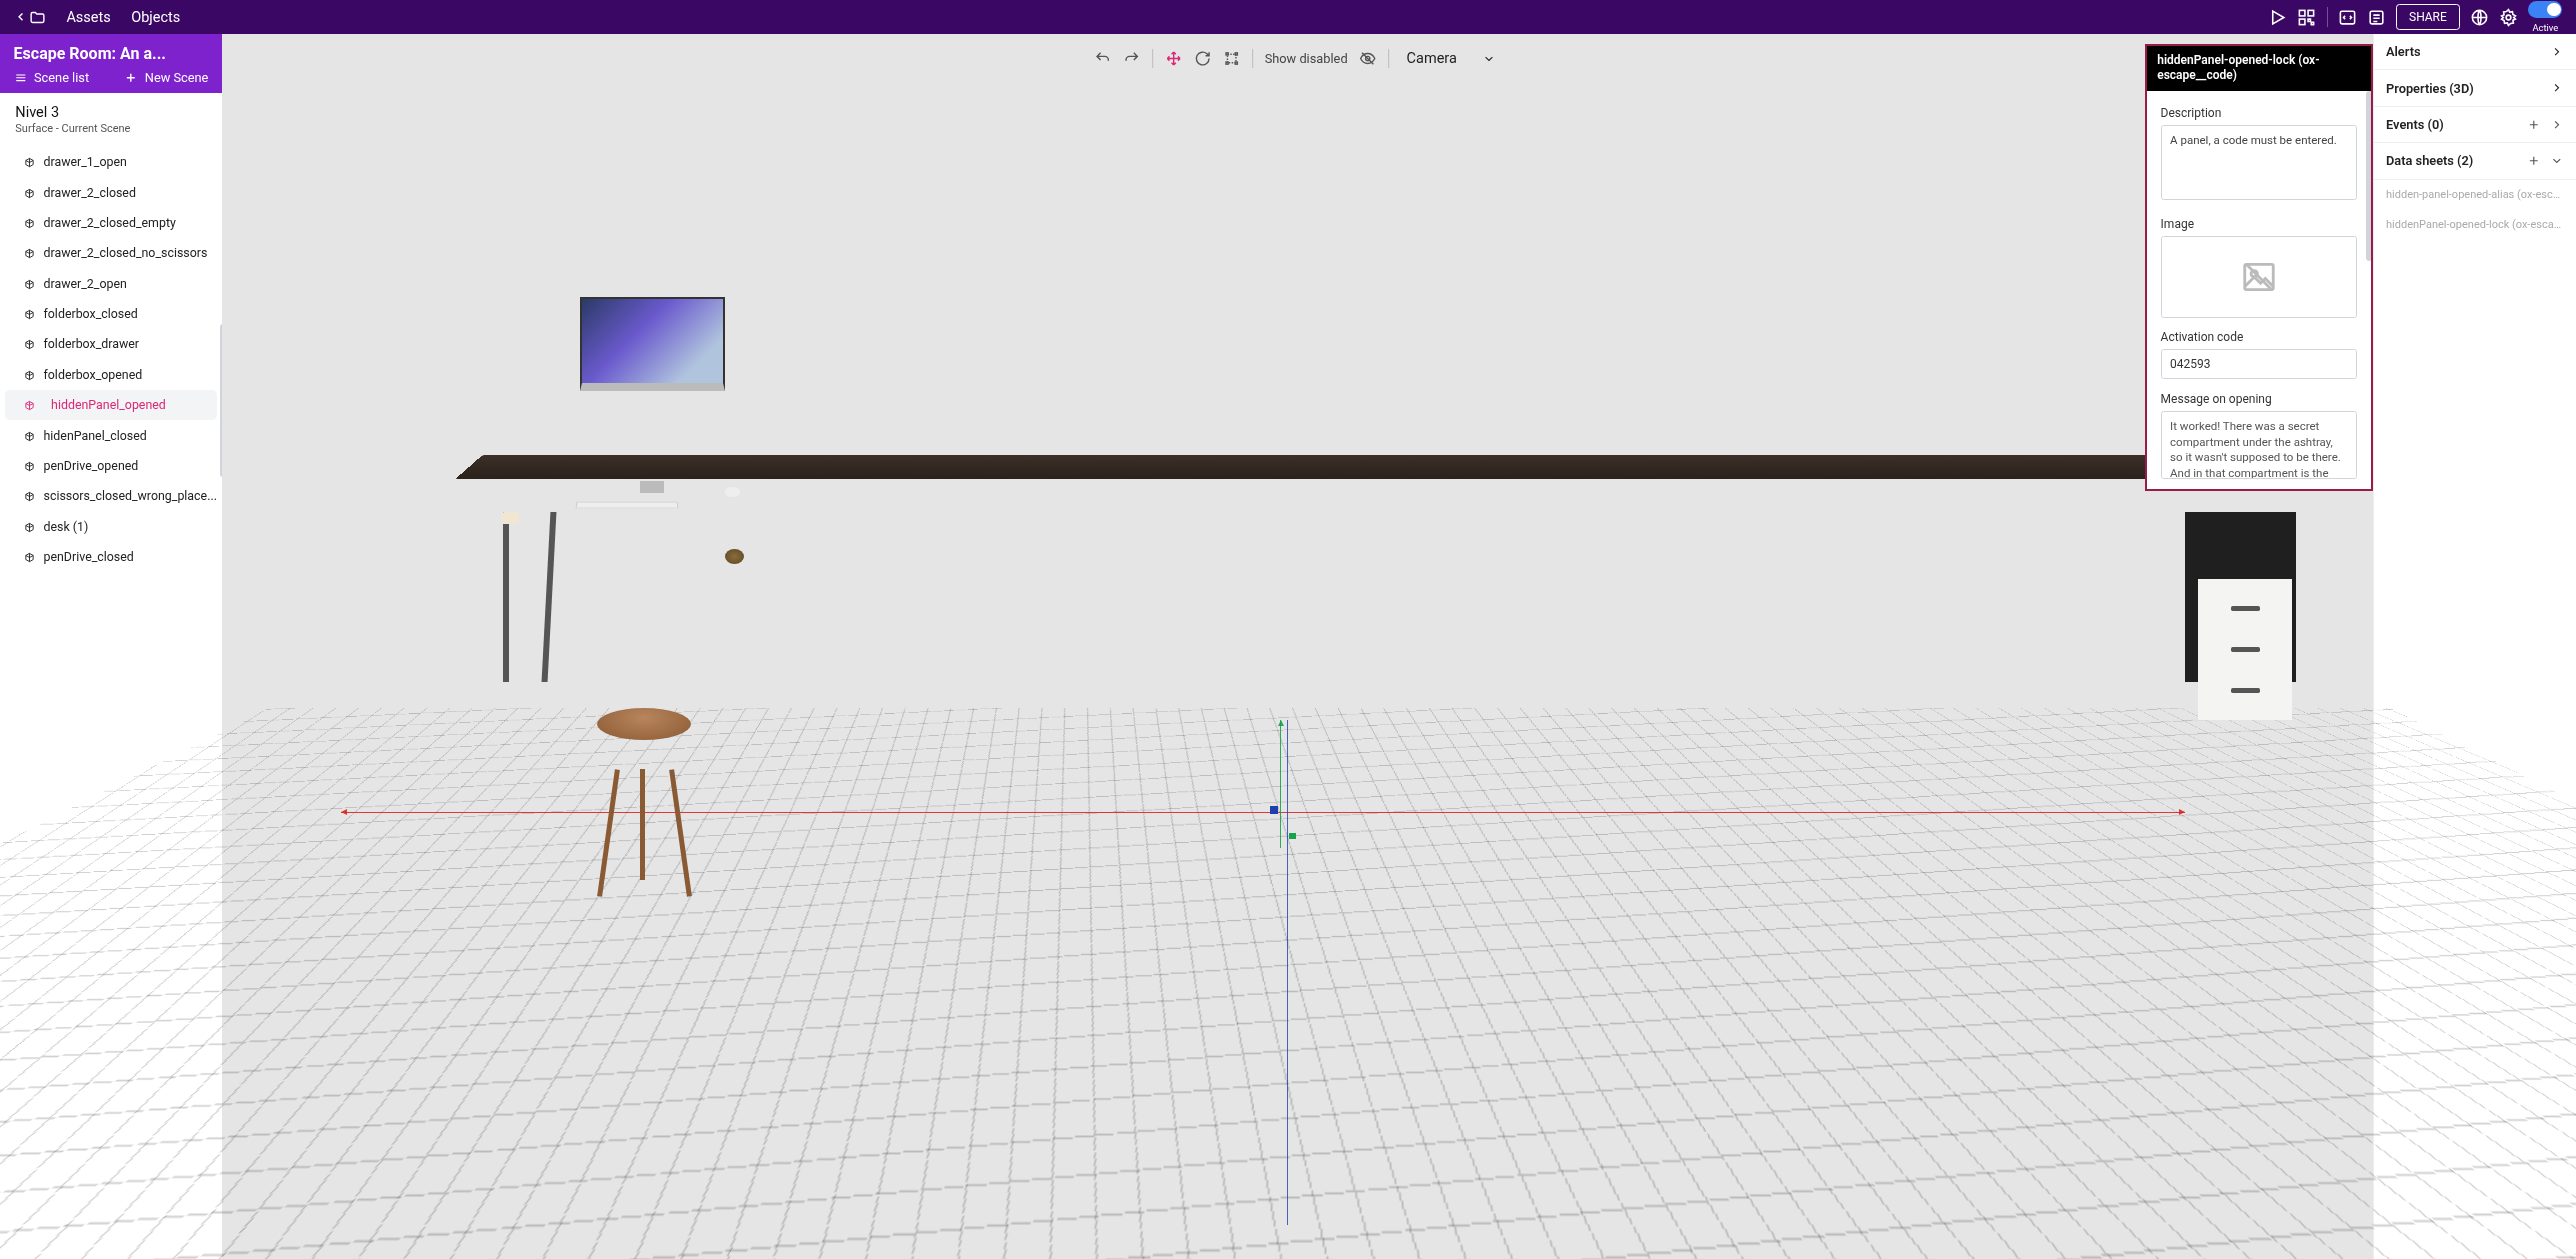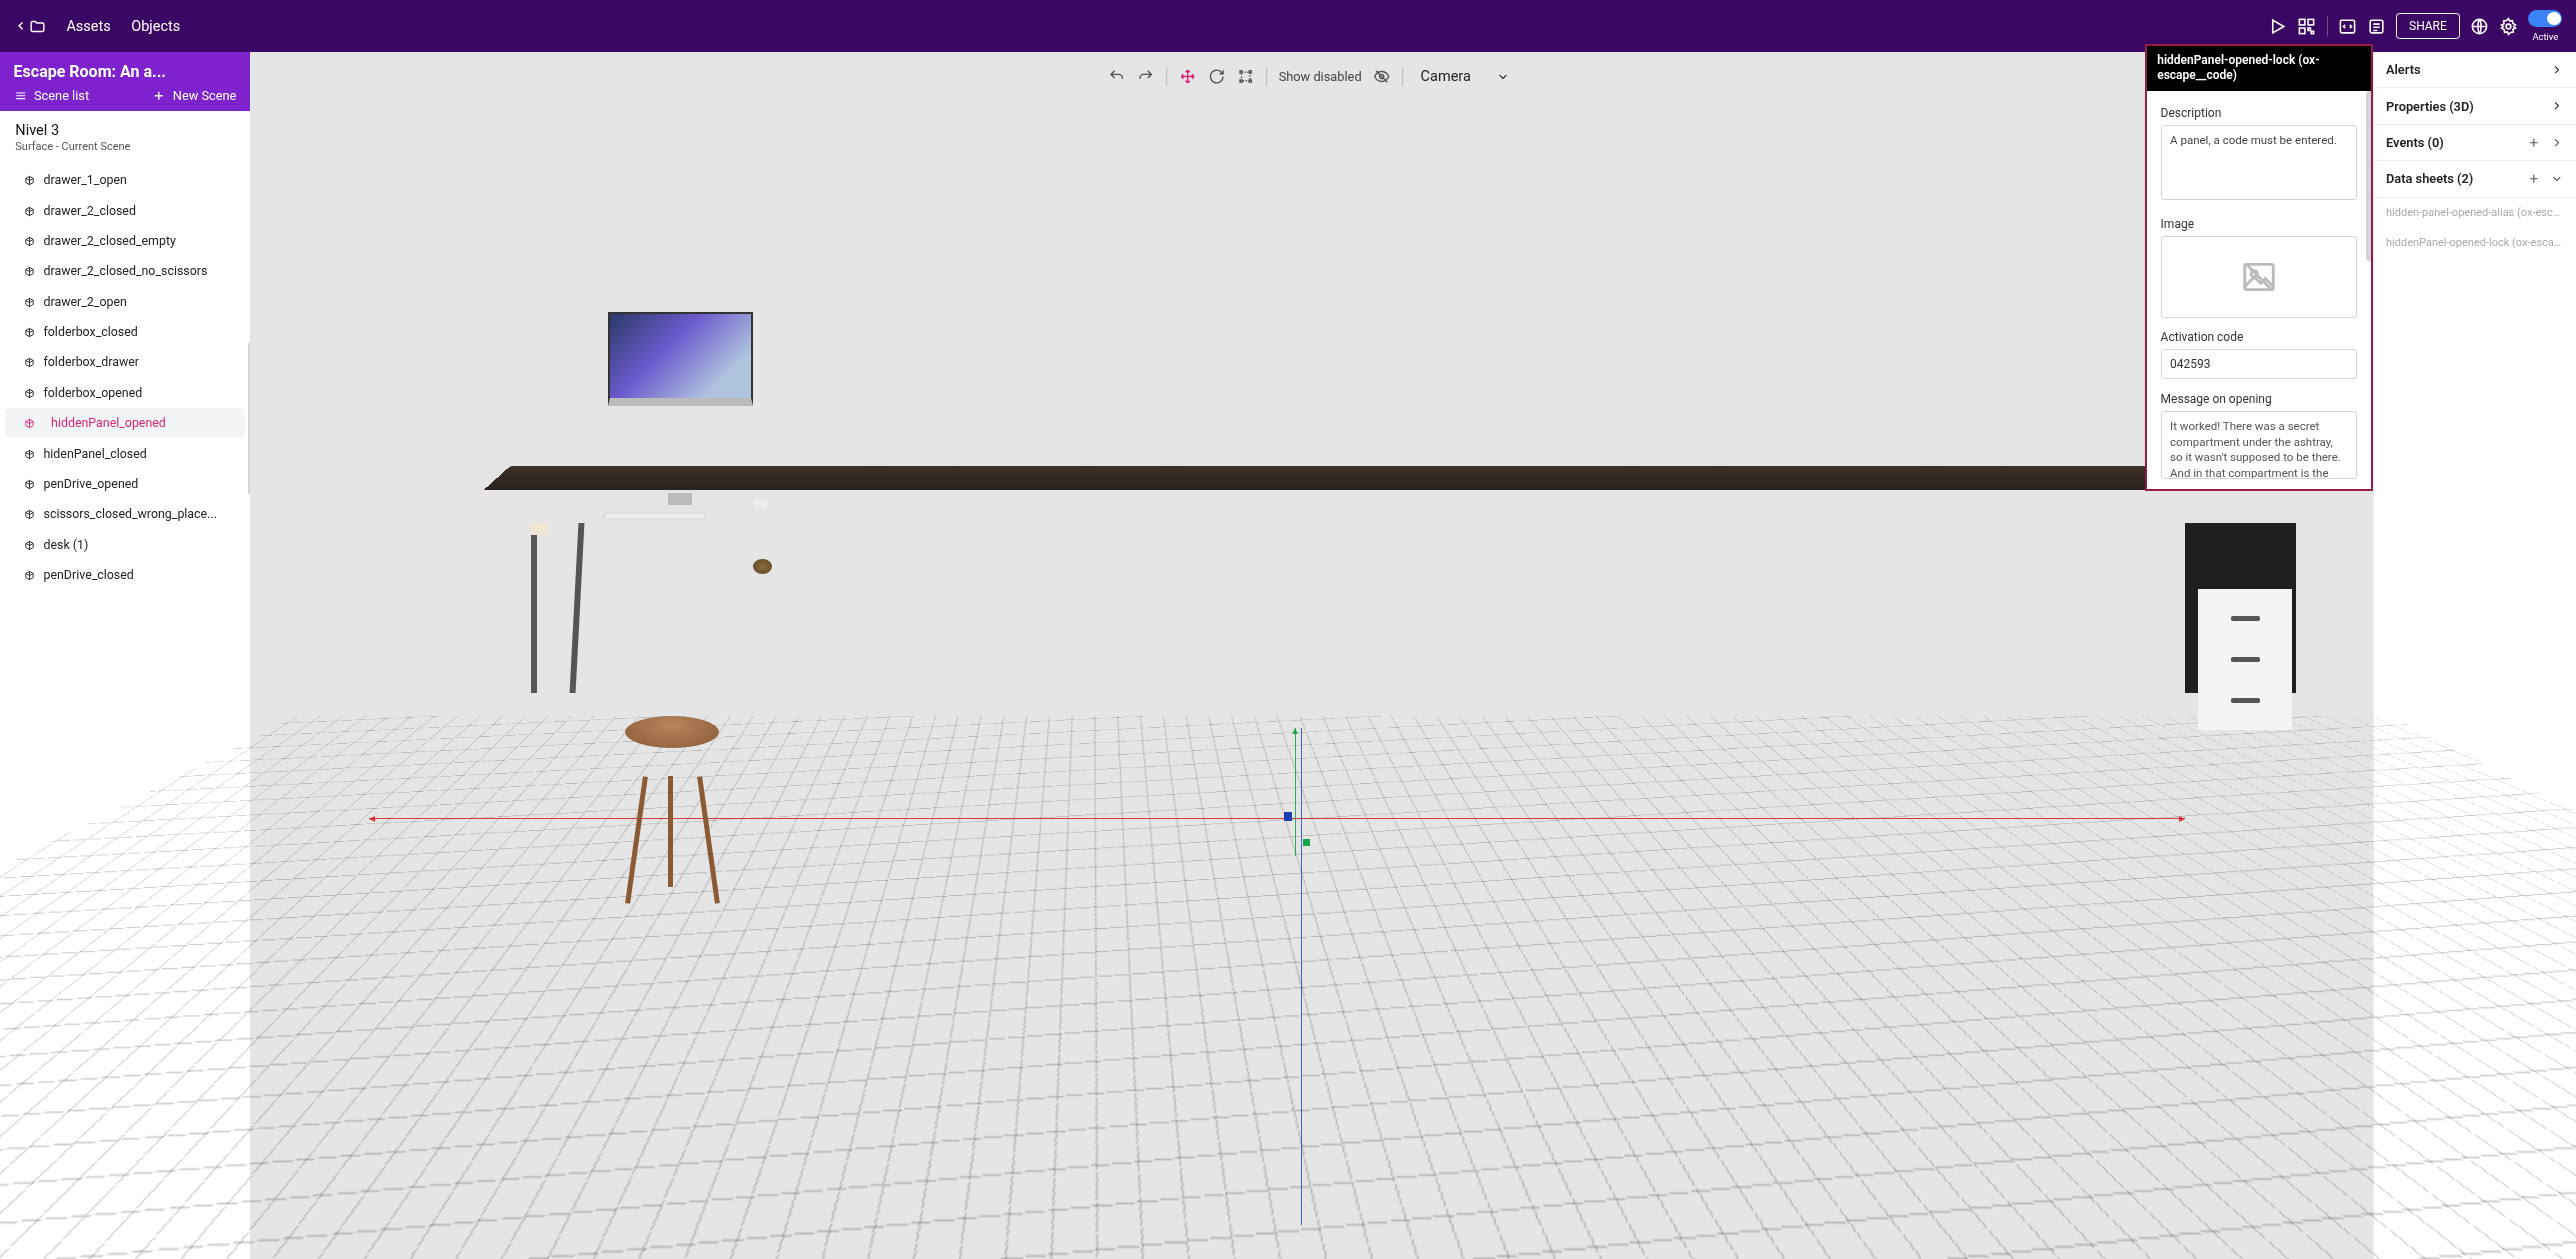--- a/index.html
+++ b/index.html
@@ -1,37 +1,37 @@
 <!DOCTYPE html>
 <html style="font-size:13.6px"><head>
 <meta charset="utf-8">
 <style>
 * { margin: 0; padding: 0; box-sizing: border-box; font-family: -apple-system, BlinkMacSystemFont, "Segoe UI", Roboto, sans-serif; }
 html, body { width: 100%; height: 100%; overflow: hidden; background: #000; }
 .app { display: flex; flex-direction: column; height: 100vh; }
 
 
-.topbar { background: #3b0764; height: 52px; display: flex; align-items: center; padding: 0 13.6px; color: #fff; flex-shrink: 0; }
+.topbar { background: #3b0764; height: 34px; display: flex; align-items: center; padding: 0 13.6px; color: #fff; flex-shrink: 0; }
 .topbar-left { display: flex; align-items: center; gap: 20.5px; }
 .folder-wrap { display: flex; align-items: center; gap: 1.7px; }
 .nav-link { font-size: 14.5px; font-weight: 400; cursor: pointer; }
 .topbar-right { margin-left: auto; display: flex; align-items: center; gap: 10.2px; }
 .tb-icon { width: 19px; height: 19px; cursor: pointer; display: flex; align-items: center; justify-content: center; }
 .tb-divider { width: 0.9px; height: 20.5px; background: rgba(255,255,255,0.3); }
 .share-btn { border: 1.3px solid #fff; background: transparent; color: #fff; padding: 5.1px 12px; border-radius: 3.4px; font-size: 12px; font-weight: 400; cursor: pointer; }
 .toggle-wrap { display: flex; flex-direction: column; align-items: center; gap: 4px; }
 .toggle { width: 34px; height: 17px; background: #3b82f6; border-radius: 8.5px; position: relative; cursor: pointer; }
 .toggle-knob { width: 13.6px; height: 13.6px; background: #fff; border-radius: 50%; position: absolute; top: 1.7px; right: 1.7px; }
 .toggle-label { font-size: 9.4px; color: #fff; }
 
 
 .main { flex: 1; display: flex; min-height: 0; }
 
 
-.left-panel { width: 250px; background: #fff; display: flex; flex-direction: column; flex-shrink: 0; position: relative; }
+.left-panel { width: 222px; background: #fff; display: flex; flex-direction: column; flex-shrink: 0; position: relative; }
 .project-header { background: #7e22ce; color: #fff; padding: 10.2px 13.6px 8.5px; }
 .project-title { font-size: 16px; font-weight: 700; white-space: nowrap; overflow: hidden; text-overflow: ellipsis; }
 .project-actions { display: flex; justify-content: space-between; align-items: center; margin-top: 6.8px; font-size: 12.8px; }
 .project-action { display: flex; align-items: center; gap: 6.8px; cursor: pointer; }
 .scene-header { padding: 10.2px 15.3px 6.8px; border-bottom: 0.9px solid transparent; }
 .scene-title { font-size: 14.5px; font-weight: 400; color: #111; }
 .scene-subtitle { font-size: 11px; color: #555; margin-top: 1.7px; }
 .scene-list { flex: 1; overflow-y: auto; padding: 3.4px 0; }
 .scene-item { display: flex; align-items: center; gap: 8.5px; padding: 7.7px 10.2px 7.7px 24px; font-size: 12.4px; color: #222; cursor: pointer; white-space: nowrap; overflow: hidden; text-overflow: ellipsis; }
 .scene-item.active { background: #f3f4f6; color: #db2777; border-radius: 5.1px; margin: 0 5.1px; padding-left: 19px; gap: 16px; }

